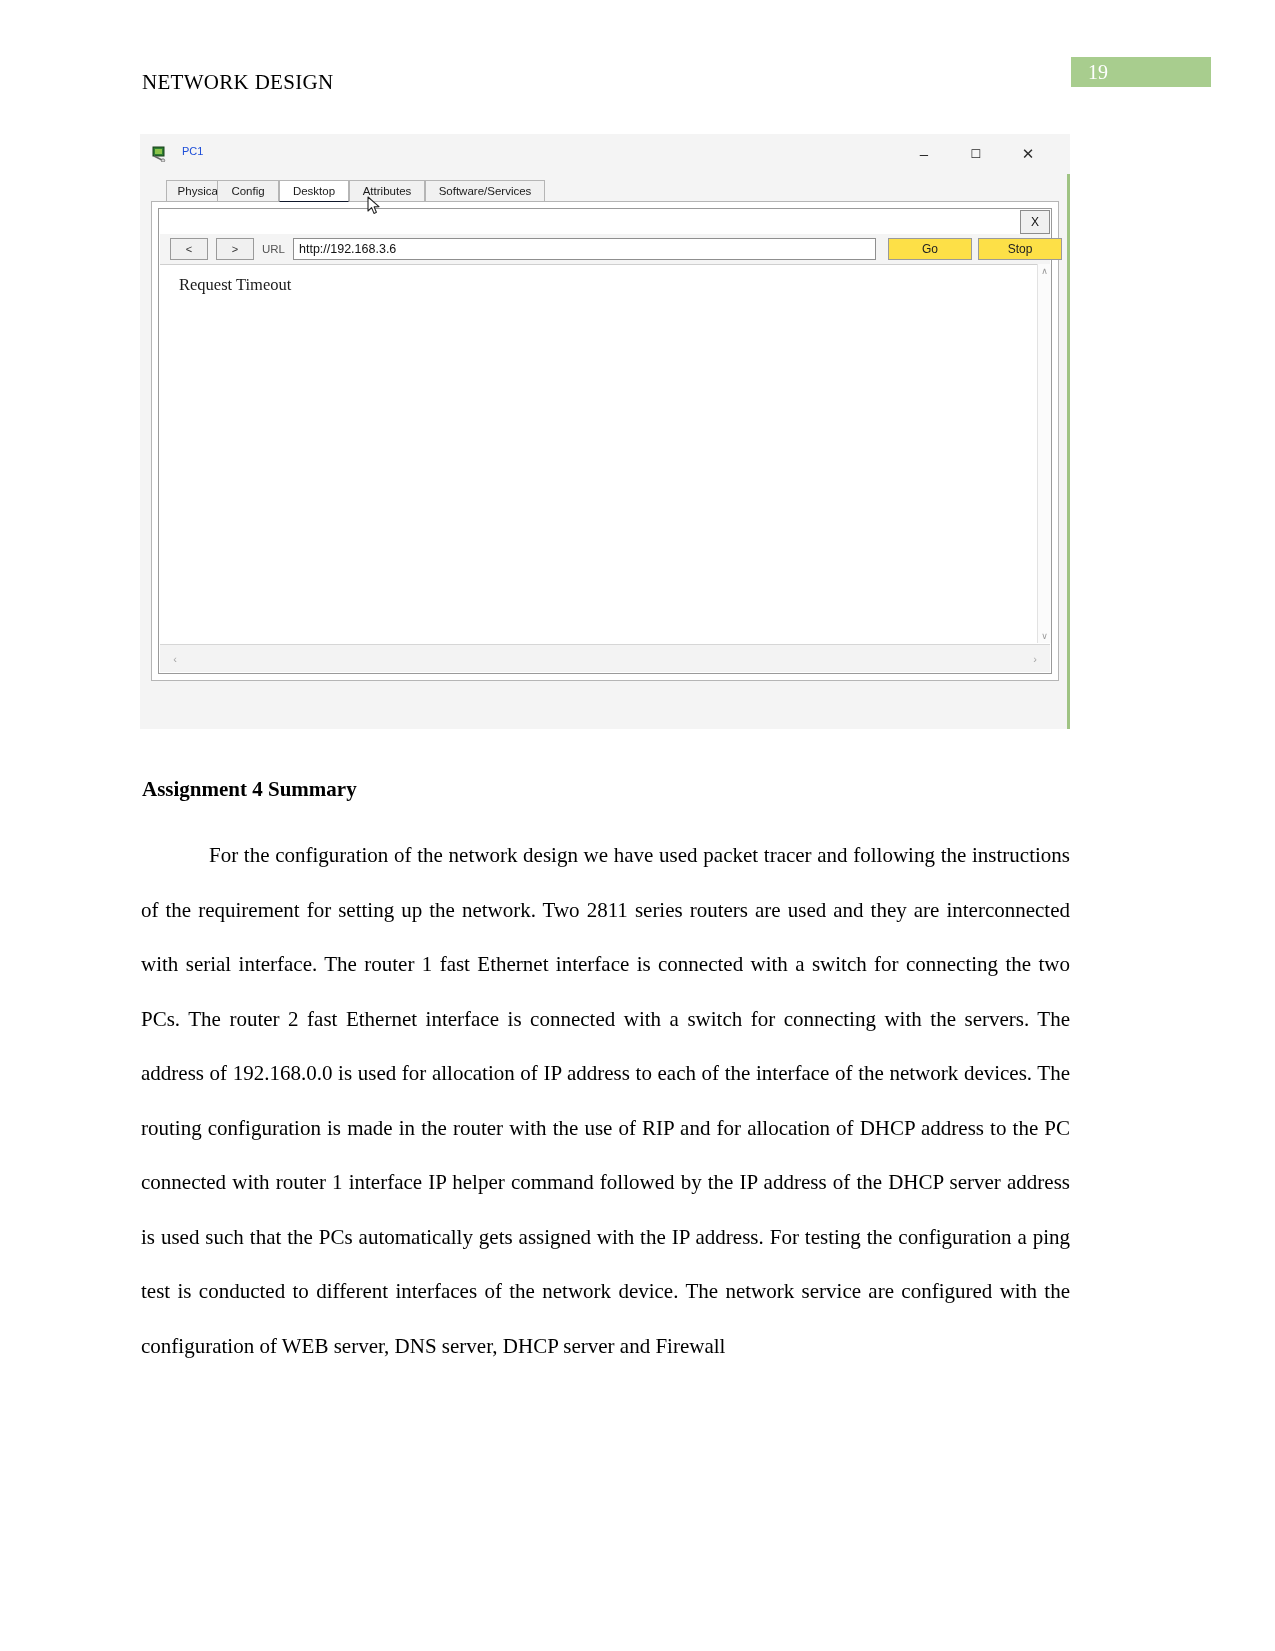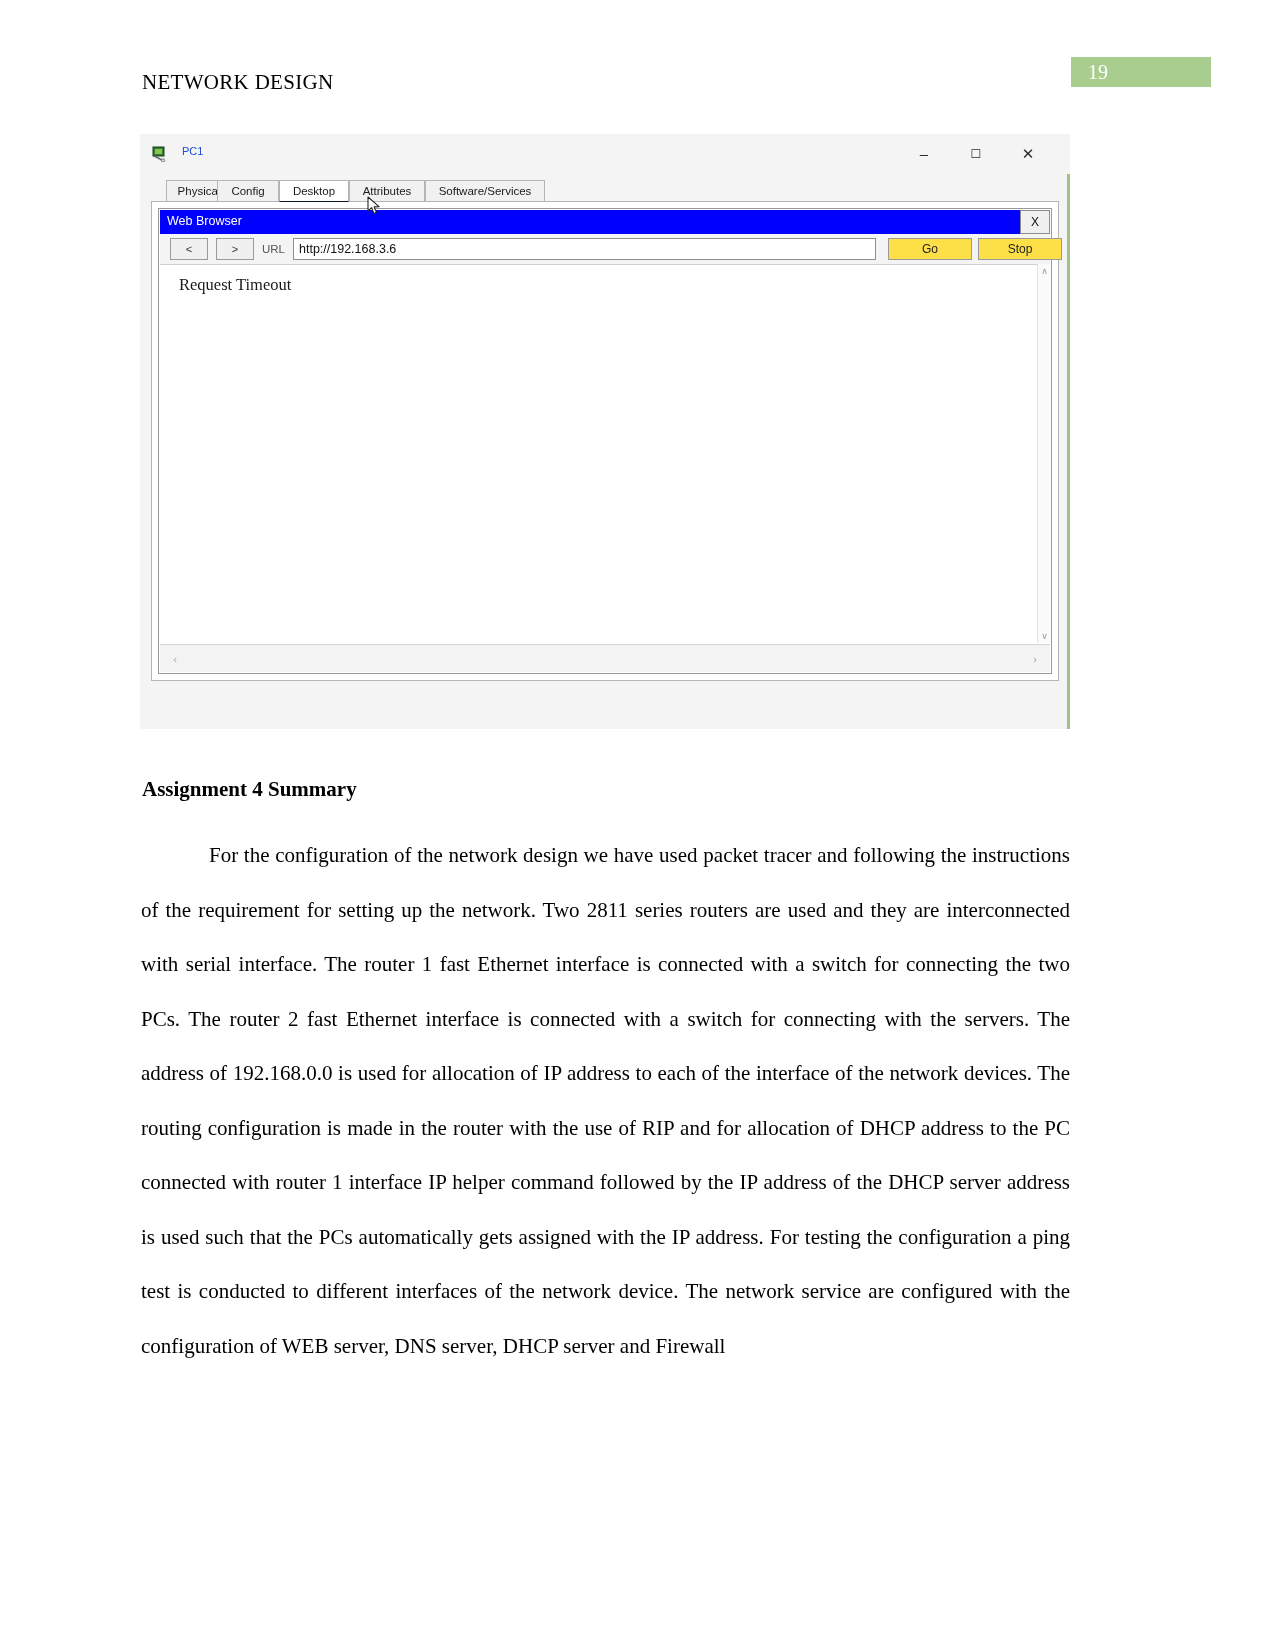--- a/index.html
+++ b/index.html
@@ -428,23 +428,20 @@
   <span id="mouse-cursor">
     <svg width="14" height="20" viewBox="0 0 14 20">
       <path d="M1 1 L1 15 L4.6 11.6 L7 17.4 L9.4 16.3 L7.1 10.9 L12 10.6 Z" fill="#ffffff" stroke="#222222" stroke-width="1.1" stroke-linejoin="round"></path>
     </svg>
   </span>
 
   <div id="pt-content">
 
     <div id="webbrowser-window">
 
-      <div id="wb-titlebar">
-        <span id="wb-title-text">Web Browser</span>
-      </div>
       <div id="wb-close-button">X</div>
 
       <div id="wb-toolbar">
         <div class="nav-btn" id="nav-back">&lt;</div>
         <div class="nav-btn" id="nav-forward">&gt;</div>
         <span id="url-label">URL</span>
         <div id="url-input">http://192.168.3.6</div>
         <div class="action-btn" id="btn-go">Go</div>
         <div class="action-btn" id="btn-stop">Stop</div>
       </div>

